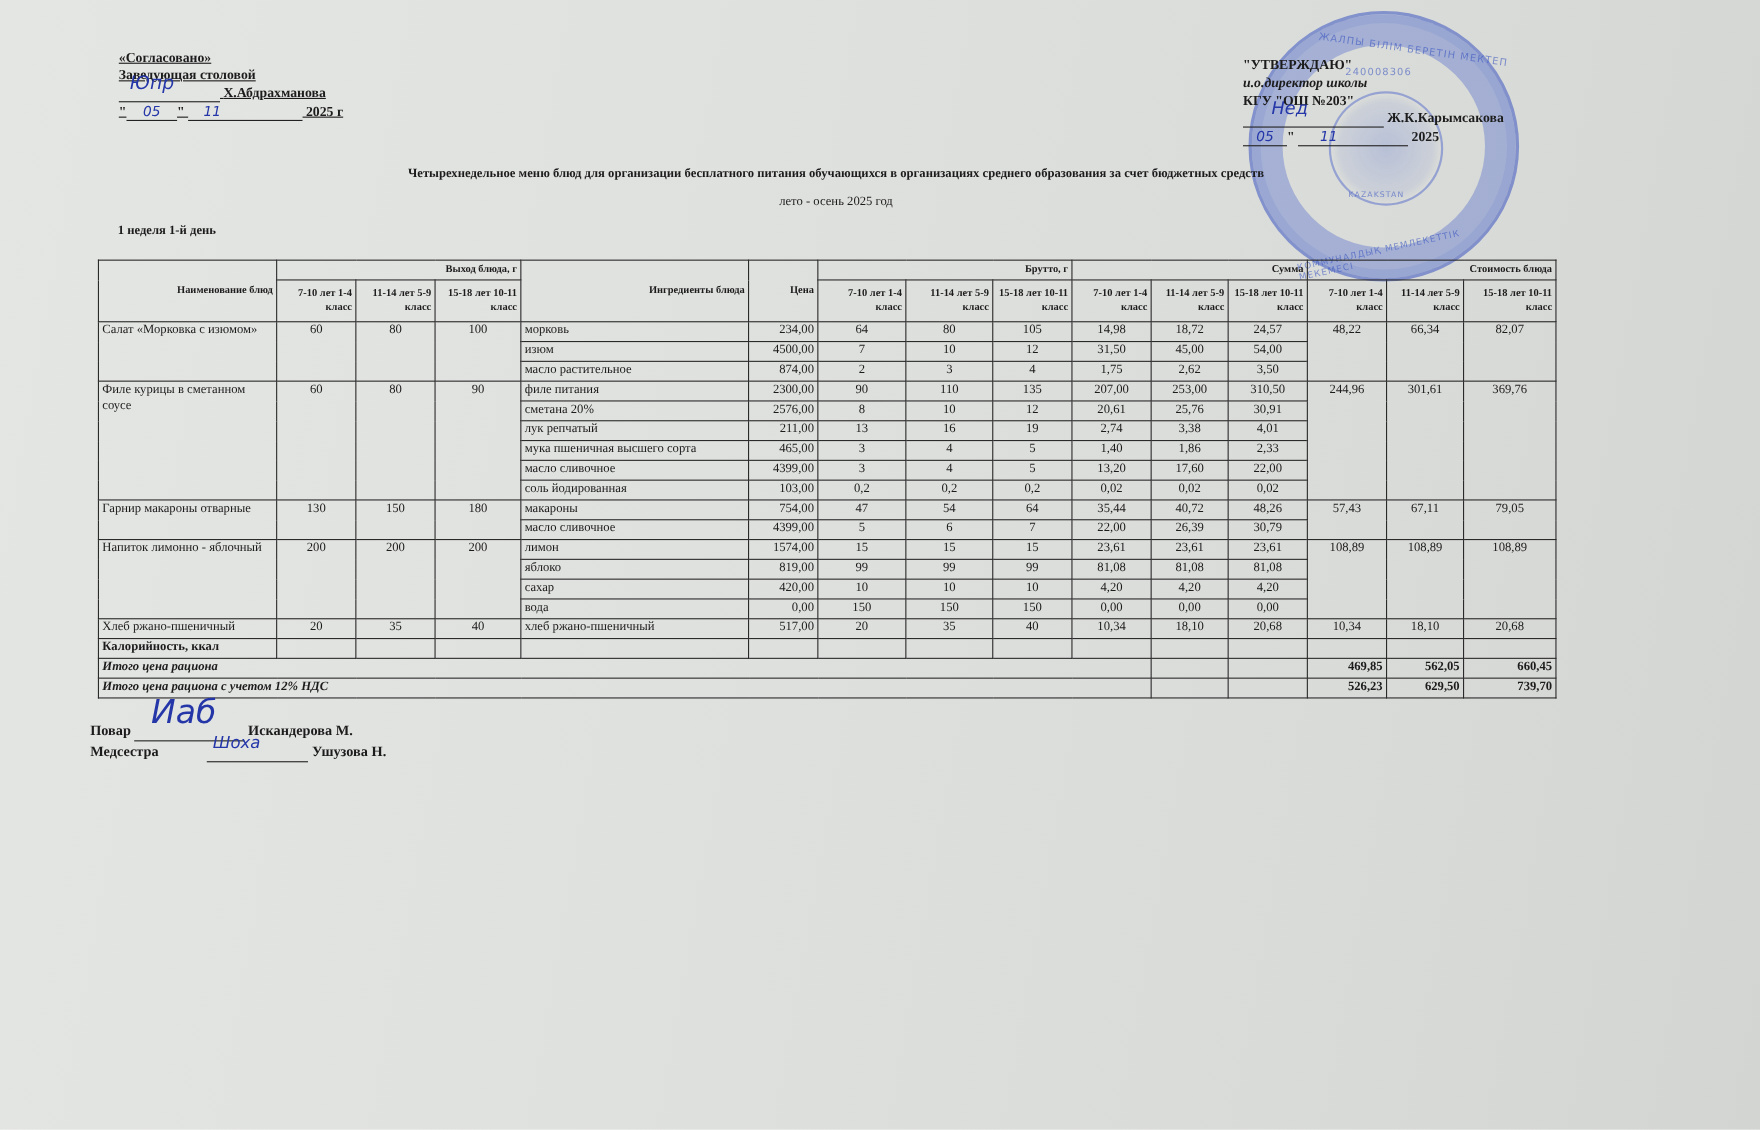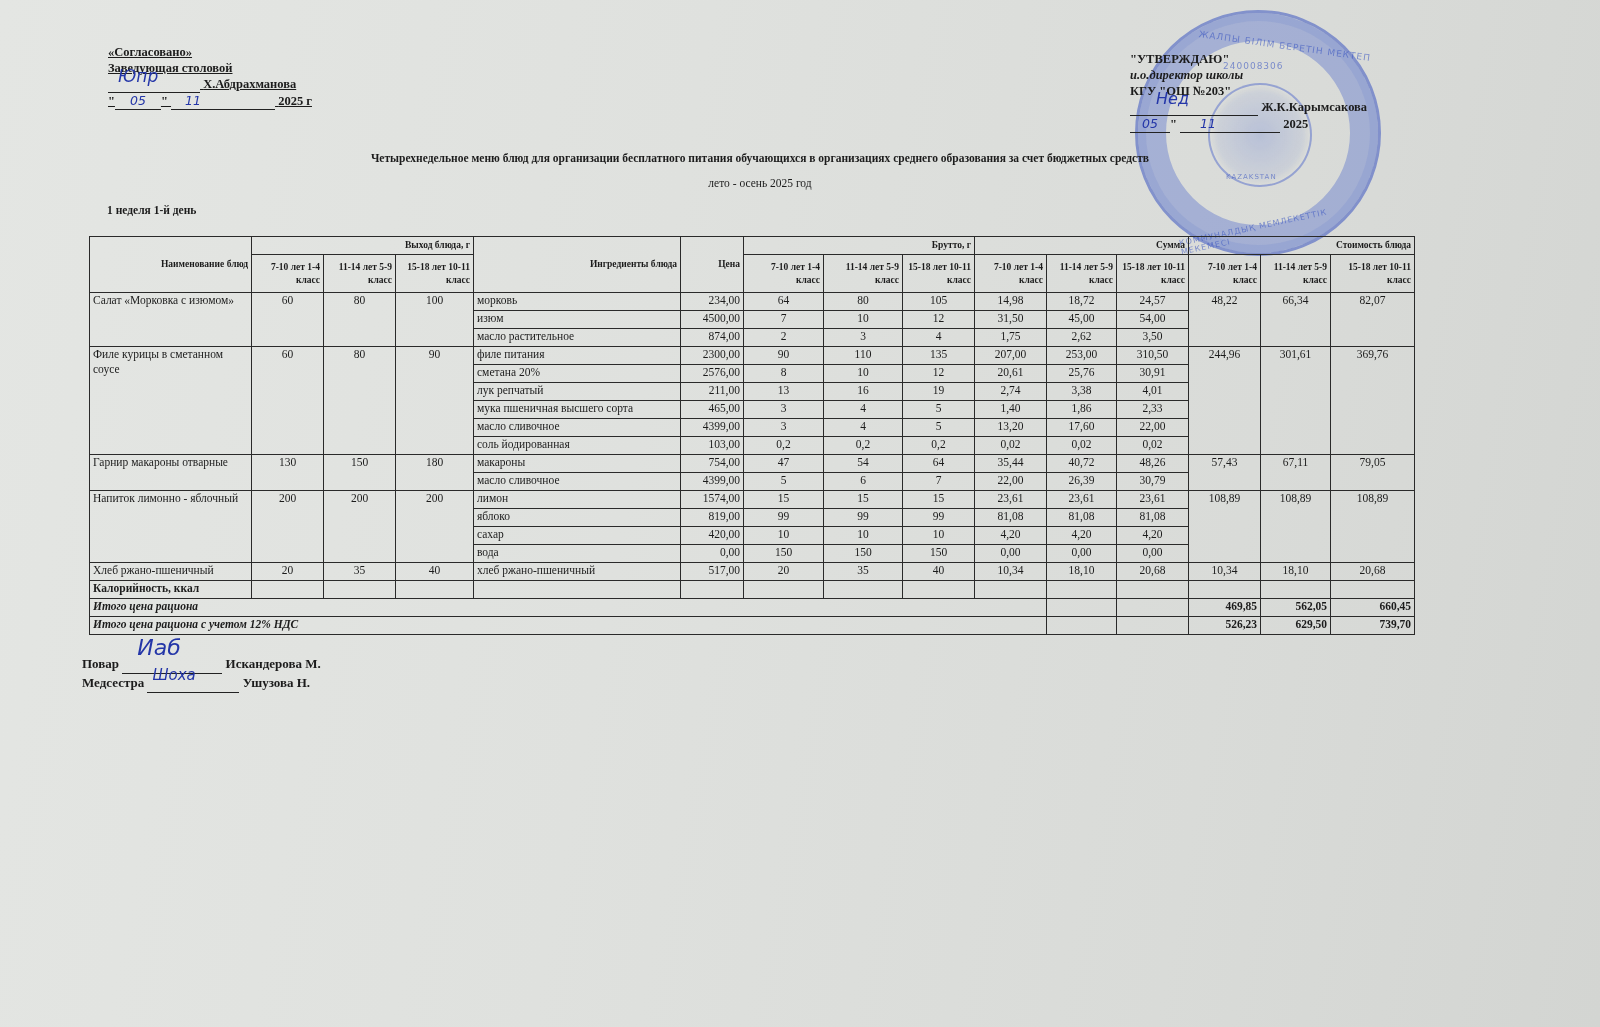--- a/index.html
+++ b/index.html
@@ -356,24 +356,24 @@
       <td class="r bold">629,50</td>
       <td class="r bold">739,70</td>
     </tr>
   </tfoot>
 </table>
 
 <div class="abs sig-block">
   <div style="position:relative;">
     <span>Повар</span>
     <span class="uline" style="width:100px; position:relative;">
-      <span class="sig abs" style="left:15px; top:-16px; font-size:22px;">Иаб</span>&nbsp;
+      <span class="sig abs" style="left:15px; top:-16px; font-size:30px;">Иаб</span>&nbsp;
     </span>
     <span>Искандерова М.</span>
   </div>
   <div style="position:relative;">
     <span>Медсестра</span>
-    <span class="uline" style="width:92px; position:relative;">
+    <span class="uline" style="width:92px; position:relative;margin-left:41px;">
       <span class="sig abs" style="left:5px; top:-8px; font-size:15px;">Шоха</span>&nbsp;
     </span>
     <span>Ушузова Н.</span>
   </div>
 </div>
 
 </body></html>

